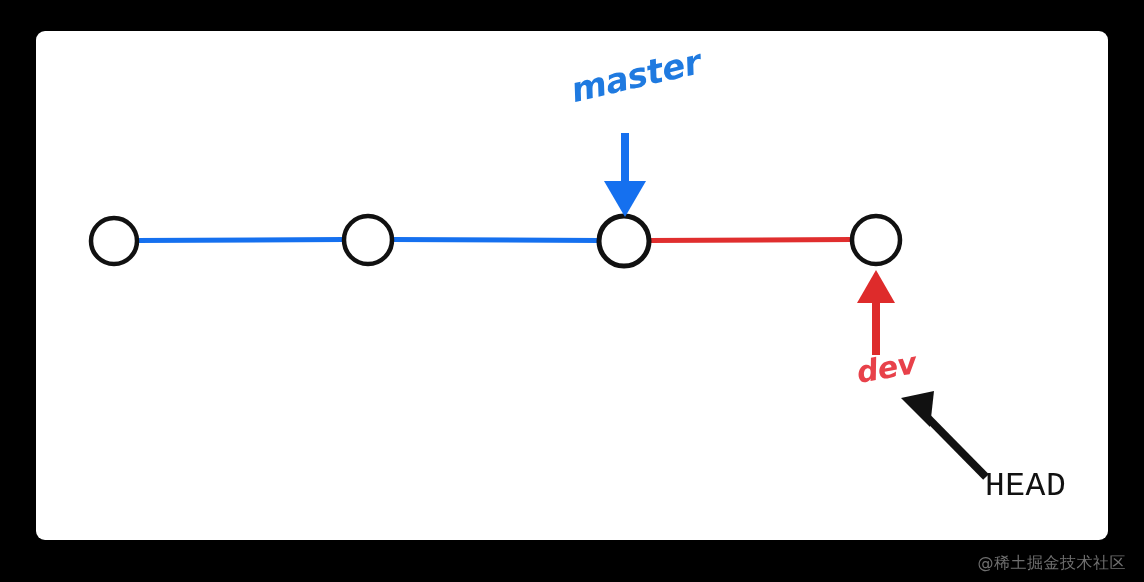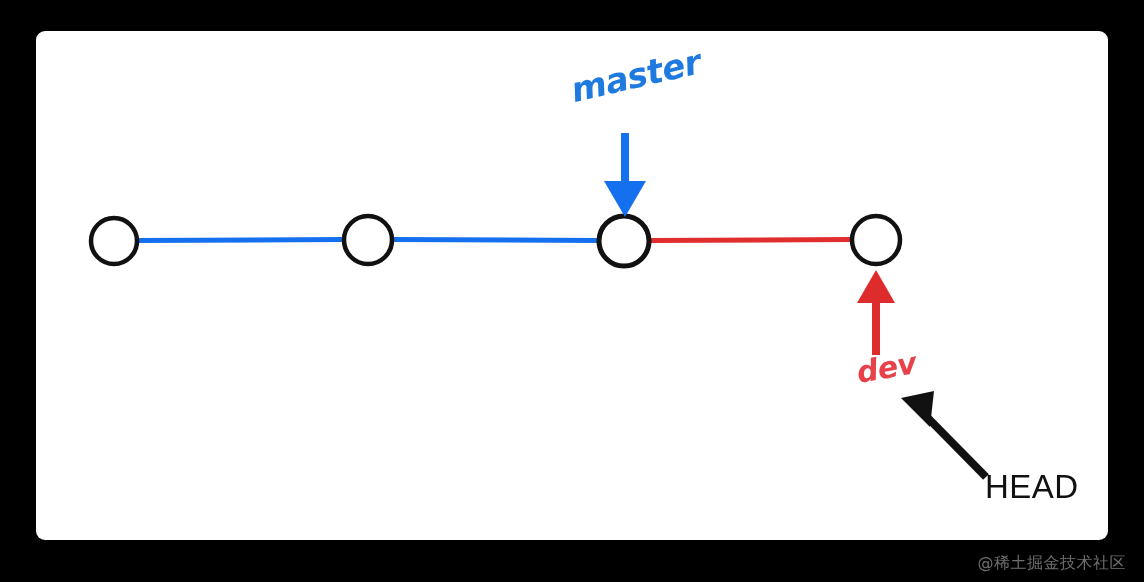--- a/index.html
+++ b/index.html
@@ -73,21 +73,21 @@
     transform-origin: left bottom;
     letter-spacing: -0.5px;
   }
   #label-head {
     left: 985px;
     top: 468px;
     font-size: 33px;
     font-weight: 400;
     color: #111111;
     letter-spacing: 0.5px;
-    font-family: Liberation Sans, sans-serif;
+    font-family: Liberation Mono, monospace;
   }
 </style>
 </head>
 <body>
 
 <div id="stage">
 
   <div id="card"></div>
 
   <svg id="diagram" viewBox="0 0 1144 582">

